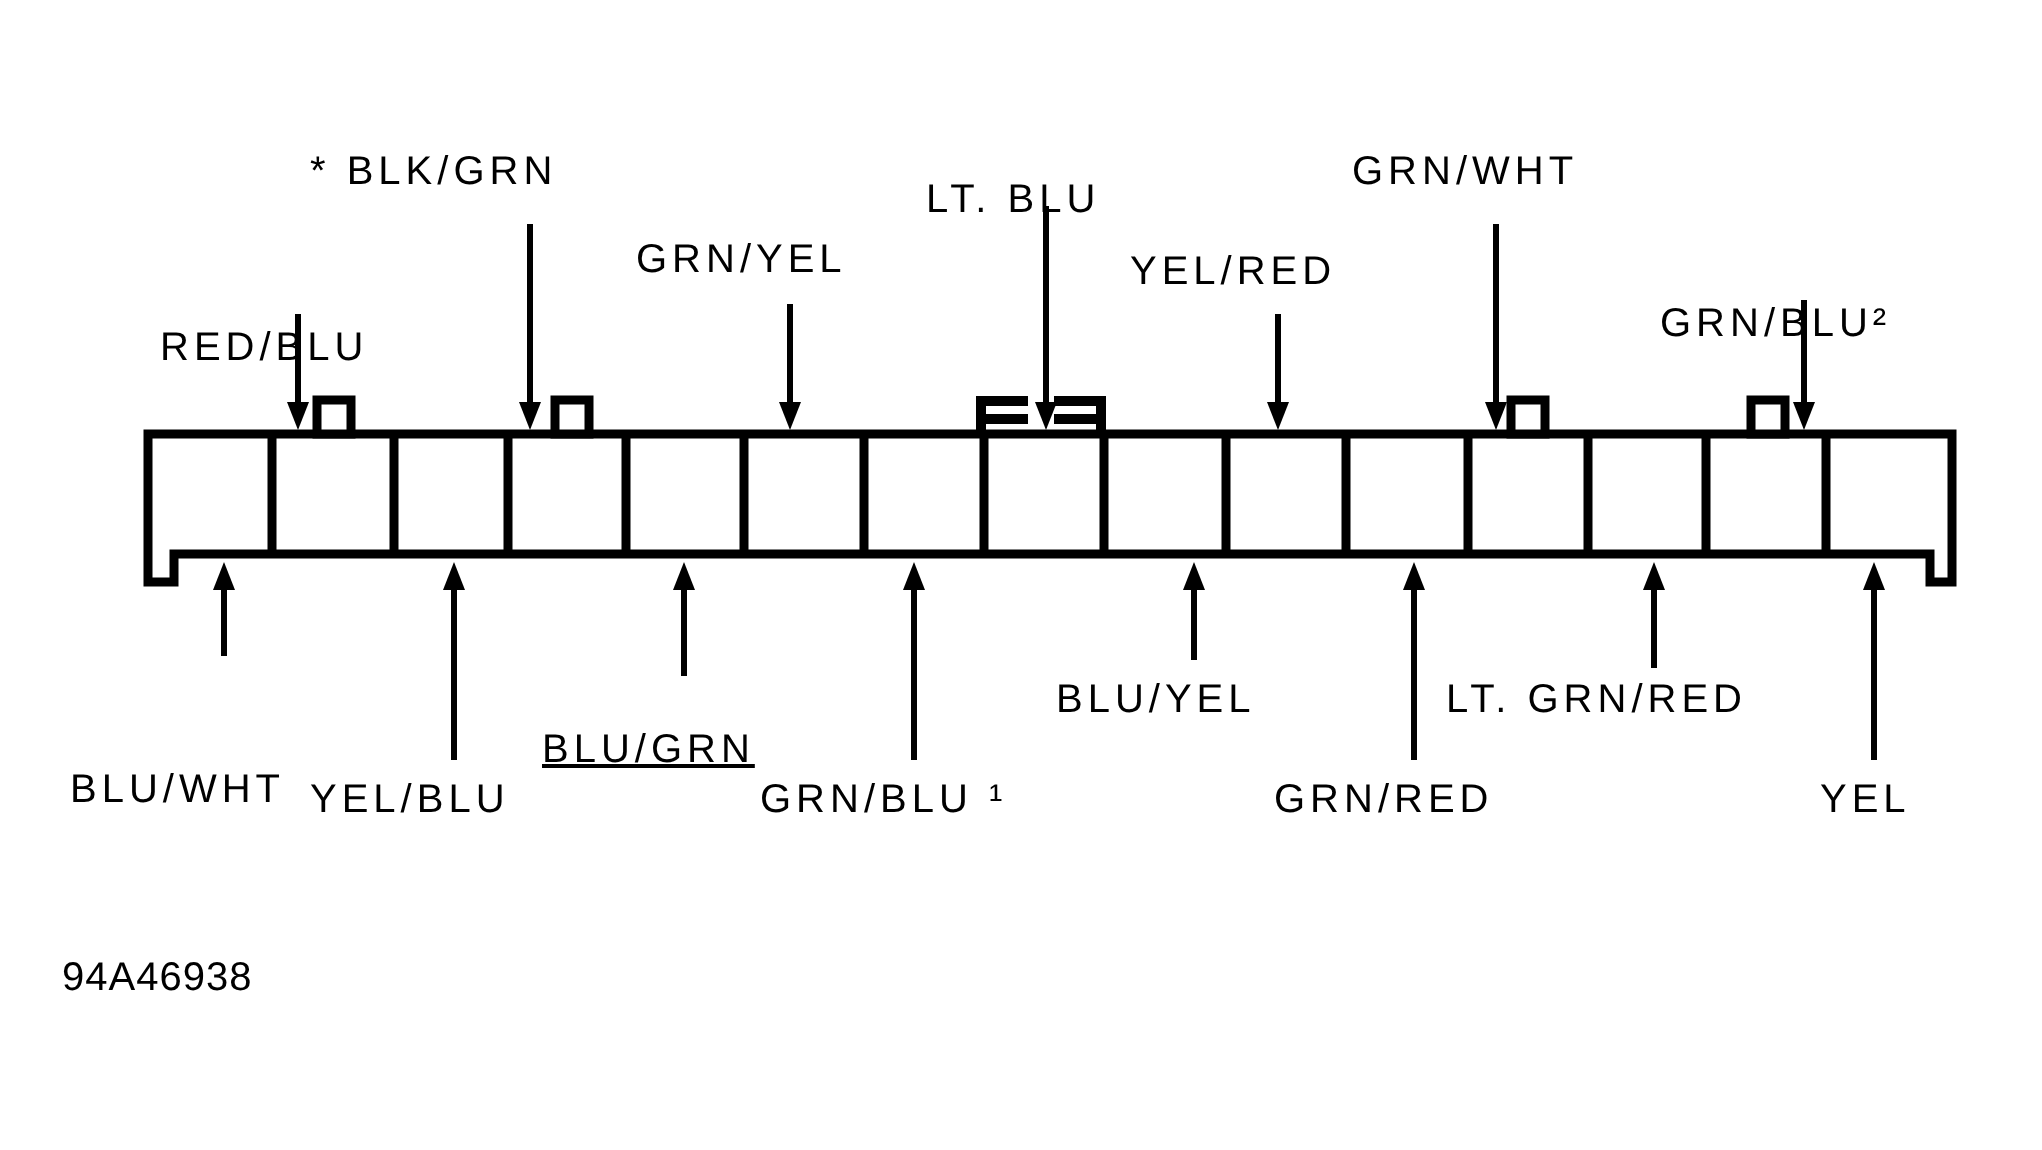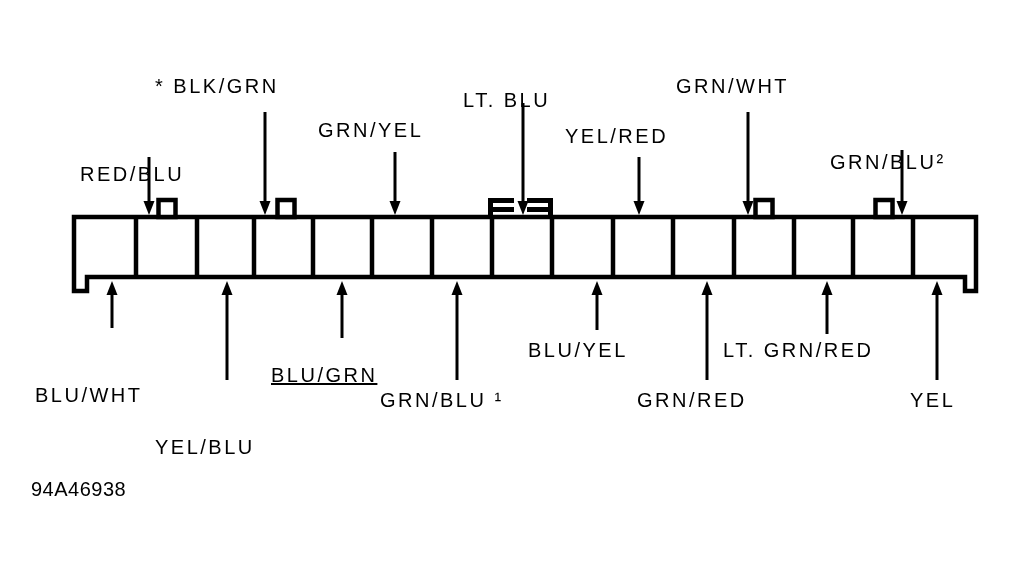--- a/index.html
+++ b/index.html
@@ -115,20 +115,20 @@
 
   <div class="figure-id">94A46938</div>
 <div class="wire-label" style="left: 80px; top: 120px; margin-top: 40px;">RED/BLU</div>
     <div class="wire-label" style="left: 155px; top: 72px;">* BLK/GRN</div>
     <div class="wire-label" style="left: 318px; top: 116px;">GRN/YEL</div>
     <div class="wire-label" style="left: 463px; top: 72px; margin-top: 14px;">LT. BLU</div>
     <div class="wire-label" style="left: 676px; top: 72px;">GRN/WHT</div>
     <div class="wire-label" style="left: 565px; top: 122px;">YEL/RED</div>
     <div class="wire-label" style="left: 830px; top: 112px; margin-top: 36px;">GRN/BLU²</div>
     <div class="wire-label" style="left: 35px; top: 333px; margin-top: 48px;">BLU/WHT</div>
-    <div class="wire-label" style="left: 155px; top: 386px; margin-top: 47px;">YEL/BLU</div>
+    <div class="wire-label" style="left: 155px; top: 386px;">YEL/BLU</div>
     <div class="wire-label" style="left: 271px; top: 361px; text-decoration: underline;">BLU/GRN</div>
     <div class="wire-label" style="left: 528px; top: 336px;">BLU/YEL</div>
     <div class="wire-label" style="left: 380px; top: 386px;">GRN/BLU ¹</div>
     <div class="wire-label" style="left: 637px; top: 386px;">GRN/RED</div>
     <div class="wire-label" style="left: 723px; top: 336px;">LT. GRN/RED</div>
     <div class="wire-label" style="left: 910px; top: 386px;">YEL</div>
   </div>
 
 </body></html>

